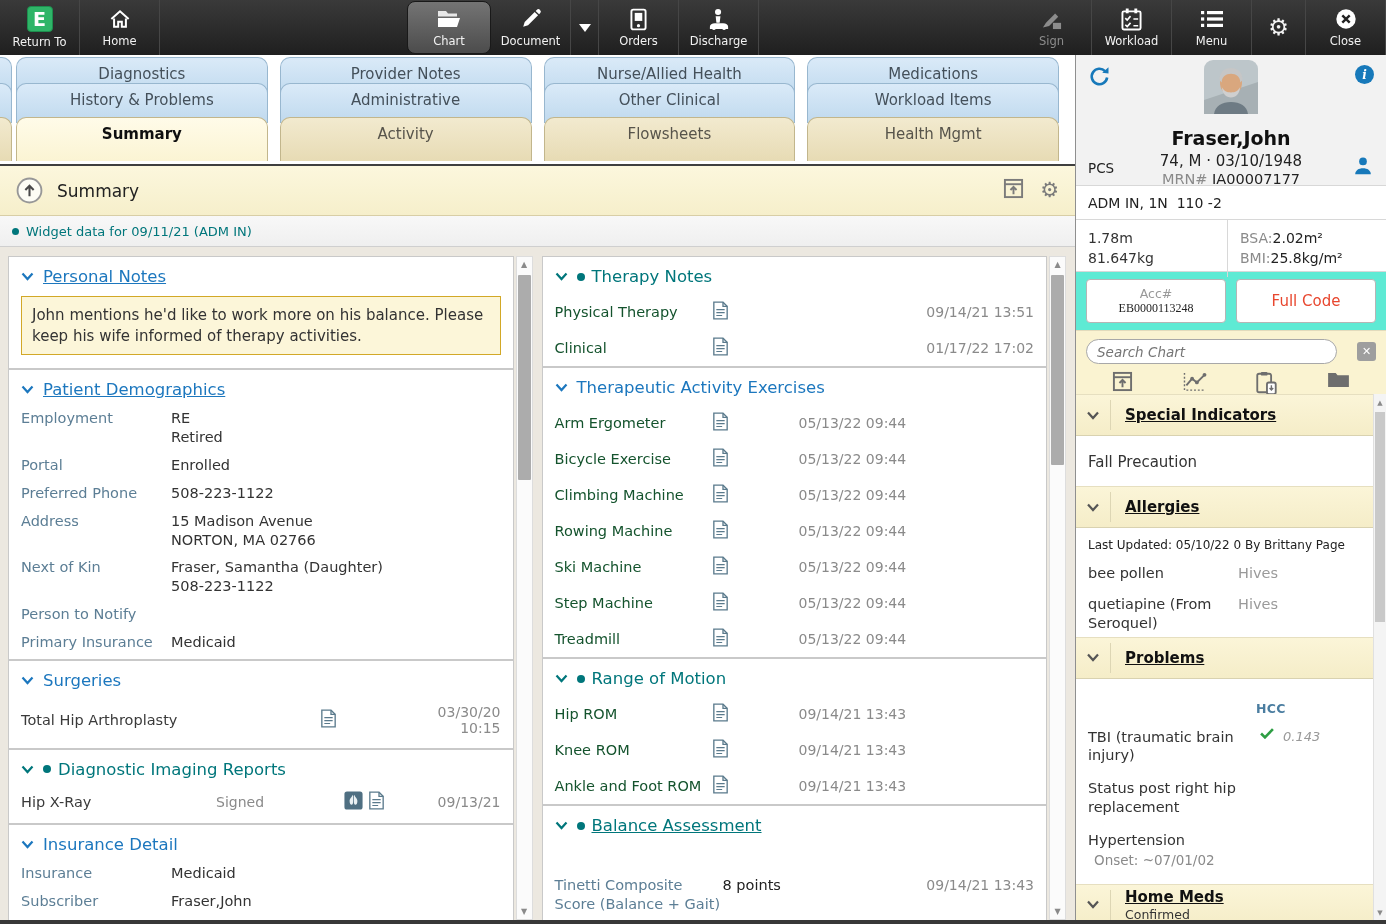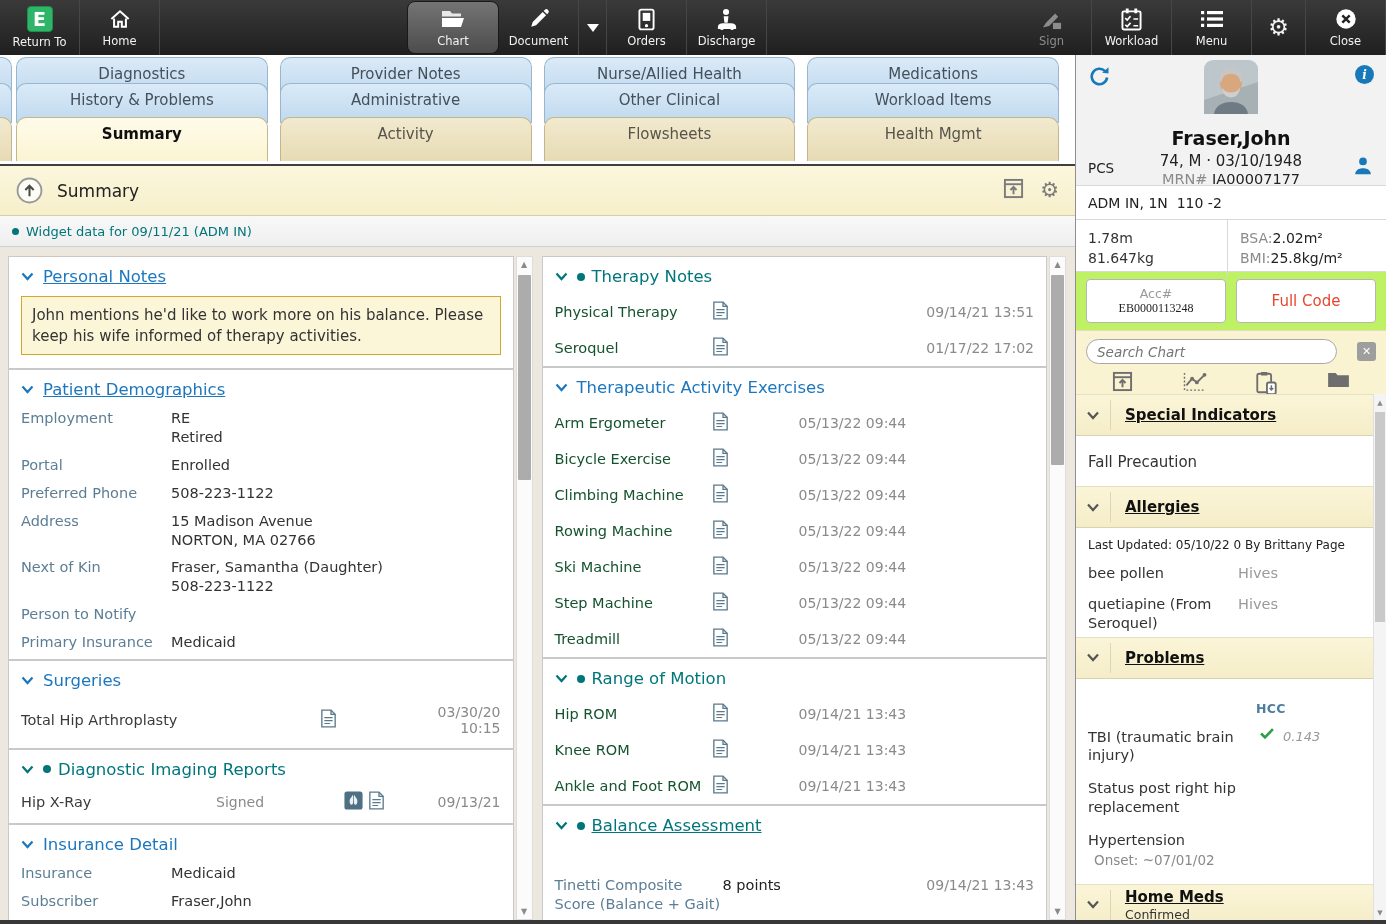--- a/index.html
+++ b/index.html
@@ -9,21 +9,21 @@
 
   
   .toolbar{ position:absolute; top:0; left:0; right:0; height:55px;
             background:linear-gradient(#3a3a3a,#1f1f1f); display:flex; align-items:stretch; color:#F2F2F2; }
   .titem{ width:80px; display:flex; flex-direction:column; align-items:center; justify-content:center;
           gap:3px; font-size:11.5px; border-right:1px solid #464646; cursor:default; }
   .titem .ticon{ height:24px; display:flex; align-items:center; justify-content:center; }
   .tspace1{ width:247px; border-right:none; }
   .tspace2{ flex:1; border-right:none; }
   .titem.sel{ background:linear-gradient(#747474,#4c4c4c); border:1px solid #191919; border-radius:8px;
-              margin:1px 0; width:92px; }
+              margin:1px 0; width:84px; }
   .titem.disabled{ color:#8C8C8C; }
   .titem.caret{ width:28px; }
   .titem.gearonly{ width:54px; font-size:24px; }
   .elogo{ width:26px; height:26px; background:#2FB568; border:1px solid #1d8f4e; border-radius:4px; color:#fff;
           font-weight:bold; font-size:19px; display:flex; align-items:center; justify-content:center; }
   .gear-glyph{ font-size:23px; line-height:1; }
 
   
   .left-region{ position:absolute; top:55px; left:0; width:1075px; bottom:4px; background:#ECE8E0; }
 
@@ -105,21 +105,21 @@
   .p-mrn .g{ color:#8a8a8a; } .p-mrn .v{ color:#222; }
   .pcs{ position:absolute; left:12px; top:105px; font-size:13.5px; color:#222; }
   .person-btn{ position:absolute; right:12px; top:100px; }
 
   .adm-row{ height:35px; border-top:1px solid #D8D8D8; border-bottom:1px solid #D8D8D8; background:#fff;
             display:flex; align-items:center; padding:0 12px; font-size:14px; color:#222; white-space:pre; }
   .meas{ display:grid; grid-template-columns:152px 1fr; border-bottom:1px solid #D8D8D8; height:52px; }
   .meas .cell{ padding:8px 12px; font-size:14px; color:#333; line-height:1.45; }
   .meas .cell.l{ border-right:1px solid #D8D8D8; }
   .mlab{ color:#8a8a8a; } .mval{ color:#222; }
-  .accrow{ display:flex; gap:10px; padding:7px 10px; height:58px; background:#bef264; }
+  .accrow{ display:flex; gap:10px; padding:7px 10px; height:58px; background:#5eead4; }
   .accbox{ flex:1; border:1px solid #B5B5B5; border-radius:4px; display:flex; flex-direction:column; align-items:center; justify-content:center; background:#fff; }
   .acclab{ font-size:12.5px; color:#999; } .accval{ font-size:12px; color:#222;font-family:Liberation Serif, serif; }
   .fullcode{ color:#E8472F; font-size:15px; }
 
   .search-area{ background:#FAF3D1; border-top:1px solid #E2DBBC; padding:8px 10px 2px; height:64px; }
   .search-line{ display:flex; align-items:center; gap:20px; }
   .search-input{ flex:1; height:25px; border:1px solid #A8A8A8; border-radius:13px; padding:0 10px; font-style:italic;
                  font-size:13.5px; color:#888; background:#fff; outline:none; font-family:"DejaVu Sans",sans-serif; }
   .xbtn{ width:19px; height:19px; background:#9E9E9E; border-radius:3px; color:#fff; font-size:11px;
          display:flex; align-items:center; justify-content:center; }
@@ -459,21 +459,21 @@
           <div class="item-row">
             <span class="nm">Physical Therapy</span>
             <span><svg width="15" height="19" viewBox="0 0 18 22">
                   <path d="M1 1h11l5 5v15H1z" fill="#fff" stroke="#5A7A8C" stroke-width="1.6"></path>
                   <path d="M12 1v5h5" fill="none" stroke="#5A7A8C" stroke-width="1.6"></path>
                   <path d="M4 10h10M4 13.5h10M4 17h7" stroke="#5A7A8C" stroke-width="1.4"></path>
                 </svg></span>
             <span class="ts right">09/14/21 13:51</span>
           </div>
           <div class="item-row">
-            <span class="nm">Seroquel</span>
+            <span class="nm">Clinical</span>
             <span><svg width="15" height="19" viewBox="0 0 18 22">
                   <path d="M1 1h11l5 5v15H1z" fill="#fff" stroke="#5A7A8C" stroke-width="1.6"></path>
                   <path d="M12 1v5h5" fill="none" stroke="#5A7A8C" stroke-width="1.6"></path>
                   <path d="M4 10h10M4 13.5h10M4 17h7" stroke="#5A7A8C" stroke-width="1.4"></path>
                 </svg></span>
             <span class="ts right">01/17/22 17:02</span>
           </div>
         </div>
 
         <div class="card">

